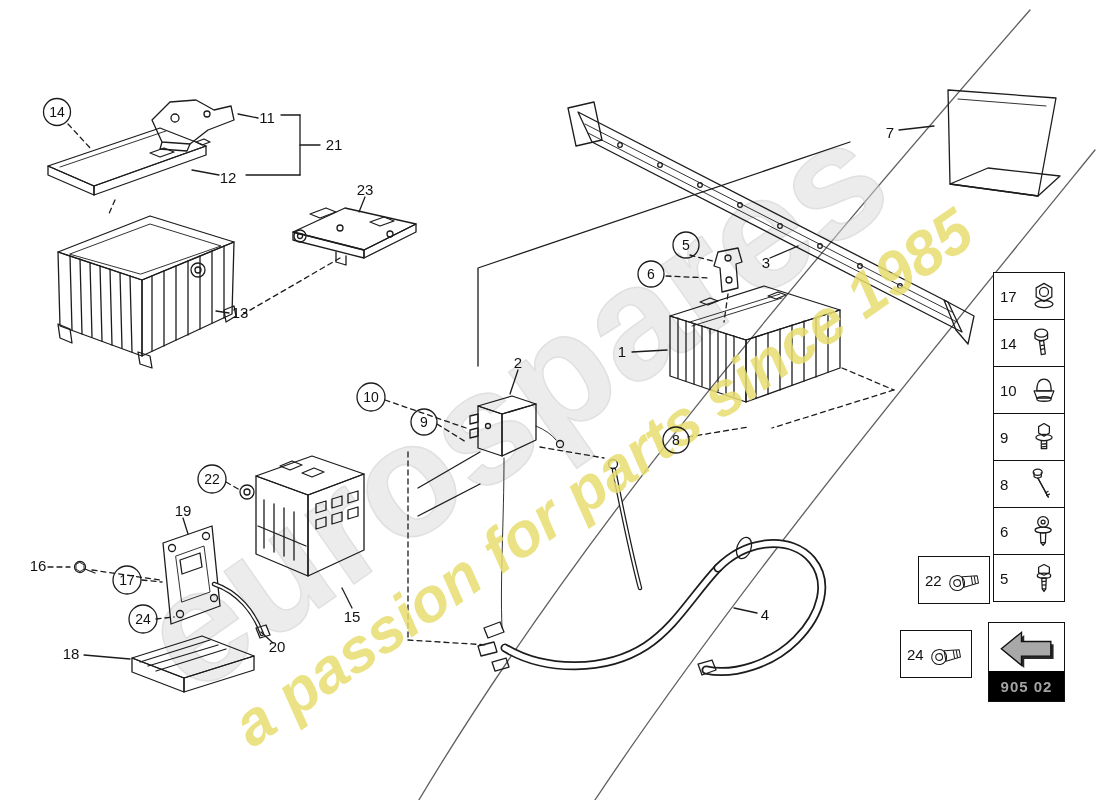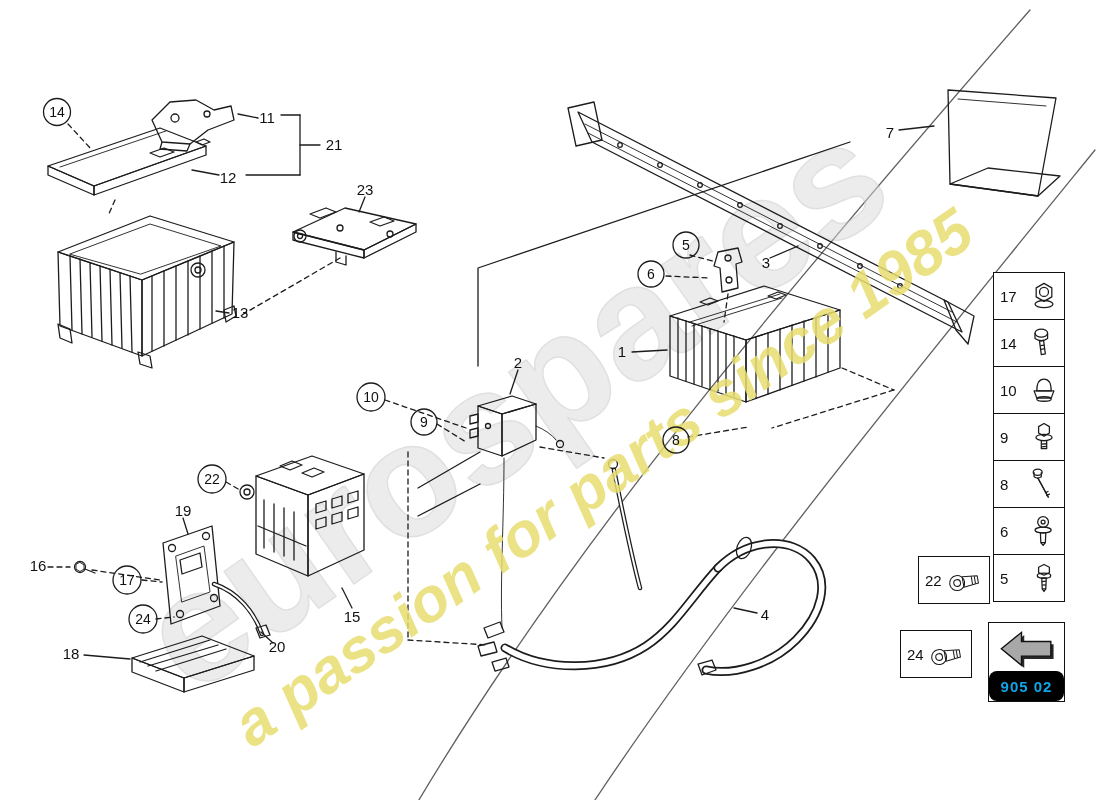--- a/index.html
+++ b/index.html
@@ -31,22 +31,22 @@
   .leg-row:last-child{border-bottom:none;}
   .leg-num{font-size:15px;margin-left:6px;}
   .leg-icon{width:36px;height:40px;margin-right:2px;flex:0 0 auto;}
   .leg-icon *{stroke:#1c1c1c;stroke-width:1.4;fill:none;stroke-linejoin:round;}
   .leg-box{position:absolute;width:70px;height:46px;border:1.6px solid #111;background:#fff;
            display:flex;align-items:center;justify-content:space-between;}
   .leg-box .leg-icon{width:42px;height:40px;}
   .code-box{position:absolute;left:988px;top:622px;width:75px;height:78px;border:1.6px solid #111;
             background:#fff;display:flex;flex-direction:column;}
   .code-arrow{flex:1;display:flex;align-items:center;justify-content:center;}
-  .code-bar{height:33px;background:#000;color:#0ea5e9;font-weight:700;font-size:15px;
-            display:flex;align-items:center;justify-content:center;letter-spacing:1px;border-radius:8px;}
+  .code-bar{height:33px;background:#000;color:#a3a3a3;font-weight:700;font-size:15px;
+            display:flex;align-items:center;justify-content:center;letter-spacing:1px;}
 </style>
 </head>
 <body>
 
 <div id="page">
 
   <svg class="art" width="1100" height="800" viewBox="0 0 1100 800">
 
     <g>
       <path class="swoosh" d="M410,815 C560,560 760,320 1030,10"></path>

